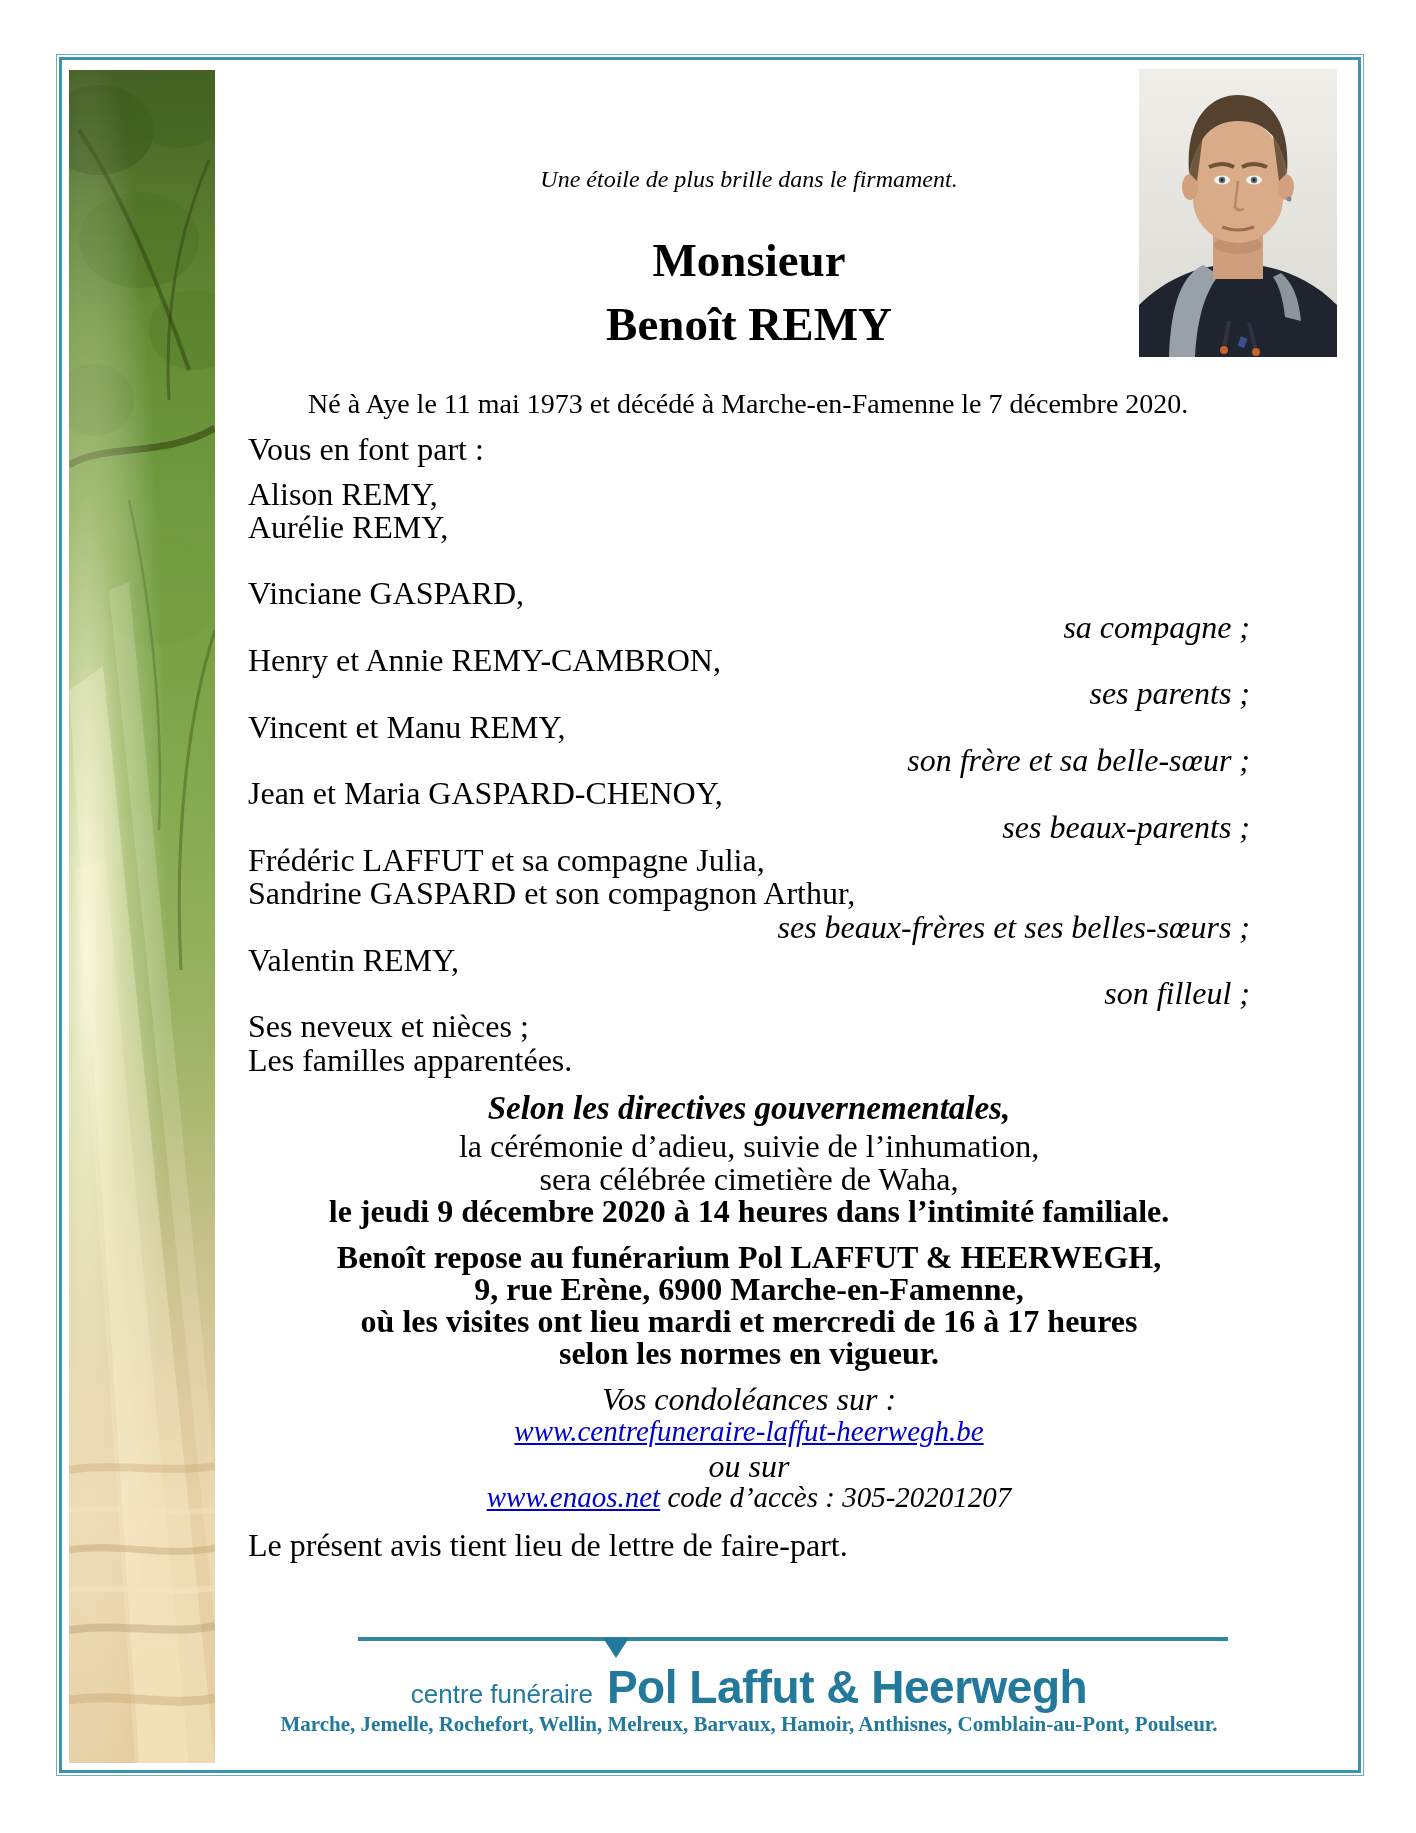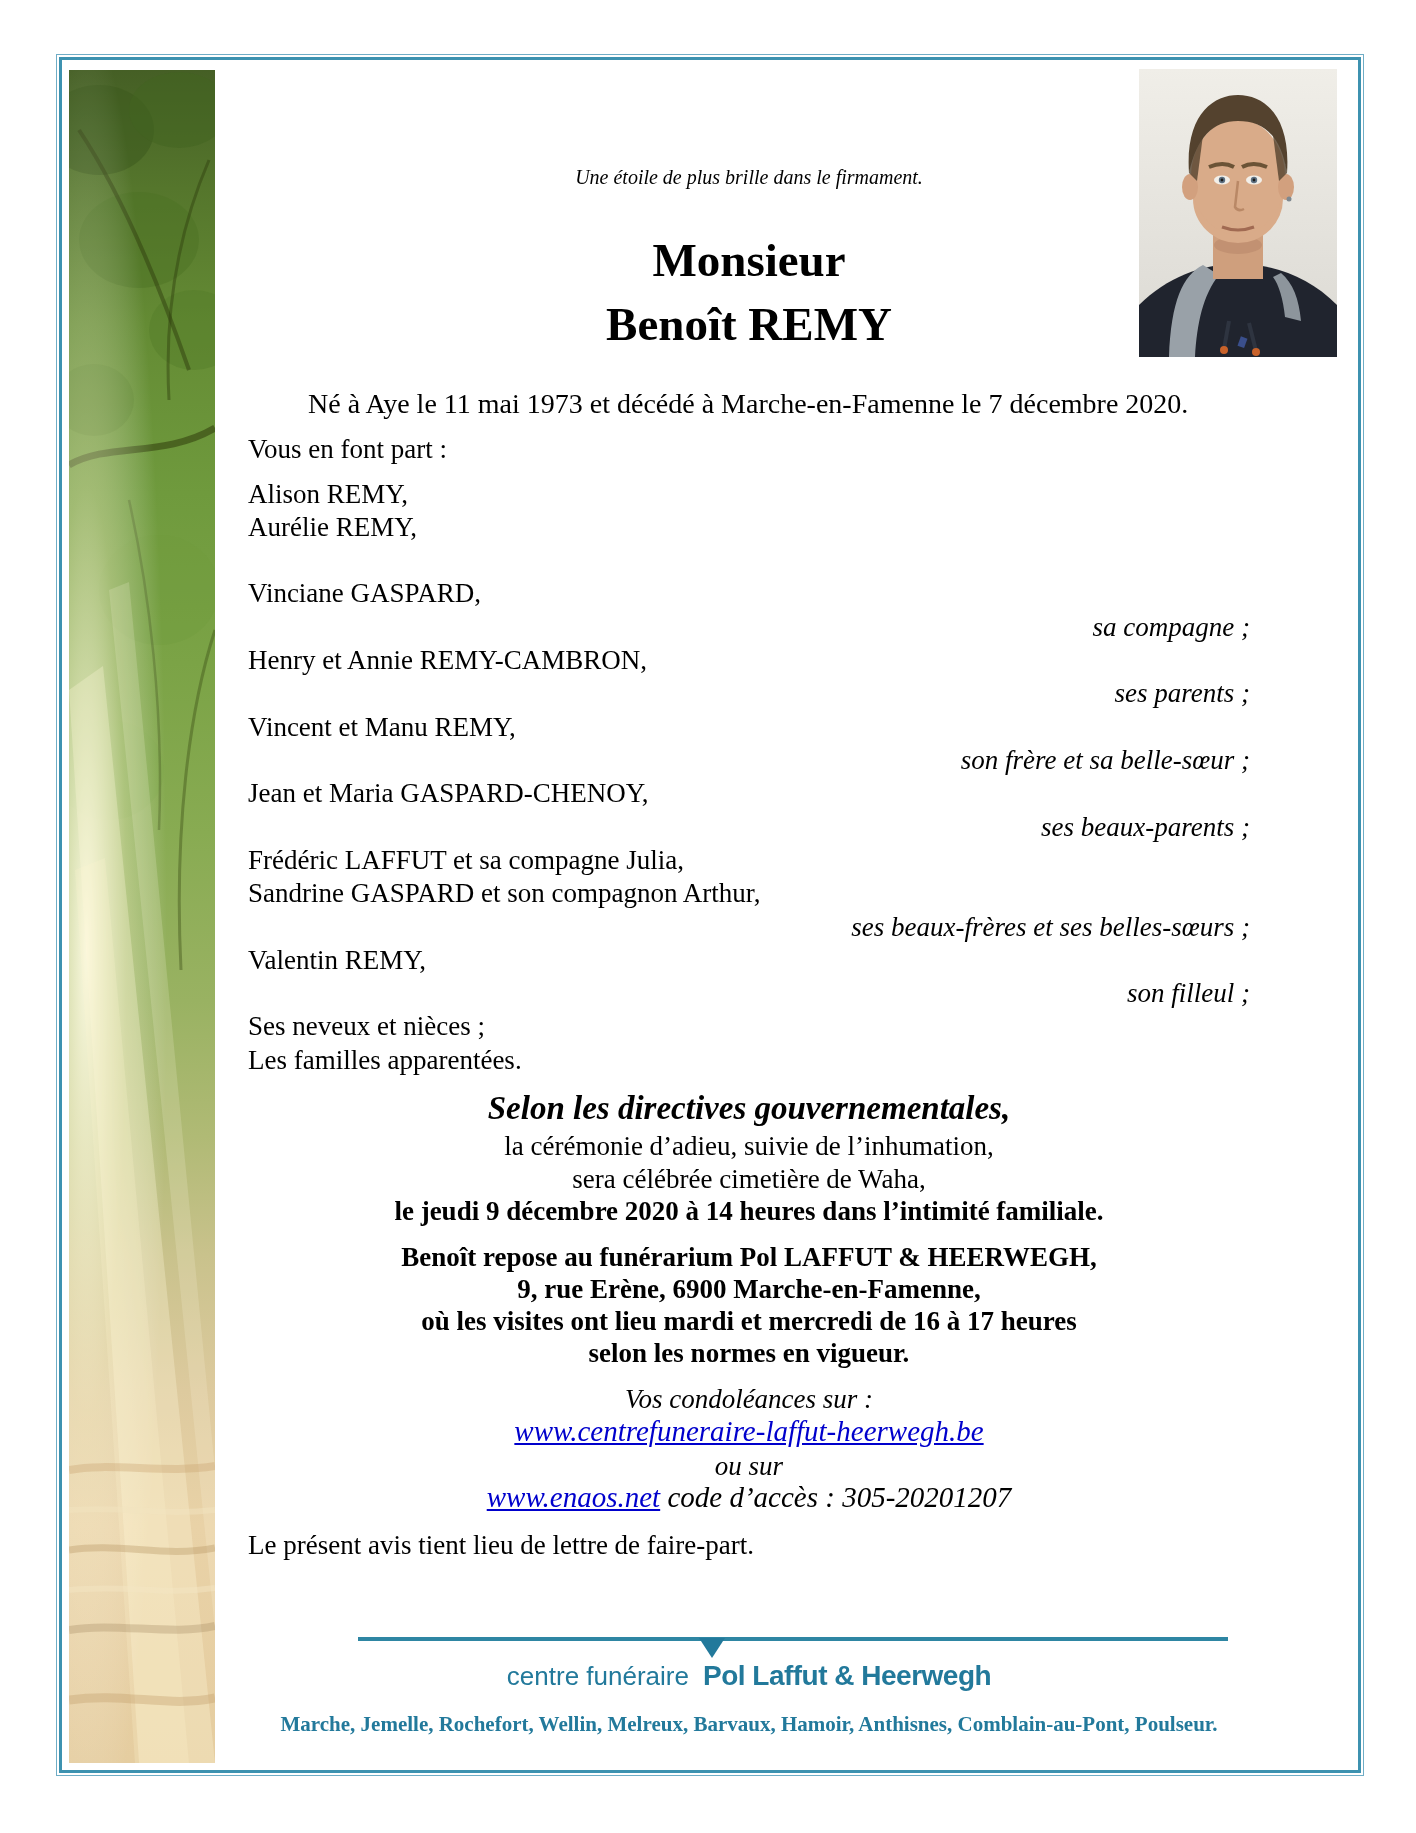--- a/index.html
+++ b/index.html
@@ -12,37 +12,37 @@
   .frame-outer{left:56px;top:54px;width:1306px;height:1720px;border:1px solid #6fadc6;}
   .frame-inner{position:absolute;left:2px;top:2px;right:2px;bottom:2px;border:3px solid #3d92b0;}
   
   .forest{left:69px;top:70px;width:146px;height:1693px;}
   .portrait{left:1139px;top:69px;width:198px;height:288px;}
   .forest svg,.portrait svg{display:block;width:100%;height:100%;}
   
   .col{left:248px;width:1002px;}
   .center{text-align:center;}
   .right{text-align:right;}
-  .body-text{font-size:27px;line-height:34px;}
-  .epigraph{top:166px;font-style:italic;font-size:20px;}
+  .body-text{font-size:32px;line-height:34px;}
+  .epigraph{top:166px;font-style:italic;font-size:24px;}
   .title-block{top:228px;font-weight:bold;font-size:47px;line-height:64px;}
   .birthline{left:308px;top:388px;font-size:28px;}
   .intro{top:432px;}
   .bold{font-weight:bold;}
   .italic{font-style:italic;}
   .selon{font-size:33px;font-weight:bold;font-style:italic;}
   .weblink{color:#0000cc;text-decoration:underline;font-style:italic;font-size:29px;text-align:right;}
   .linkline{font-style:italic;font-size:29px;}
   
   .footer-rule{left:358px;top:1637px;width:870px;height:4px;background:#2e86a3;}
   .footer-logo{top:1660px;display:flex;justify-content:center;align-items:baseline;gap:14px;
                font-family:"Liberation Sans","DejaVu Sans",sans-serif;color:#22799b;}
   .brand-small{font-size:26px;}
   .brand-big-wrap{position:relative;display:inline-block;}
-  .brand-big{font-size:28px;font-weight:bold;letter-spacing:-0.5px;}
+  .brand-big{font-size:46px;font-weight:bold;letter-spacing:-0.5px;}
   .logo-triangle{position:absolute;left:-4px;top:-22px;width:0;height:0;
                  border-left:13px solid transparent;border-right:13px solid transparent;
                  border-top:20px solid #22799b;}
   .cities{top:1712px;font-size:21px;font-weight:bold;color:#22799b;}
   .phone{top:1742px;font-size:21px;font-weight:bold;color:#22799b;}
 </style>
 </head>
 <body>
 
 <div class="page">

